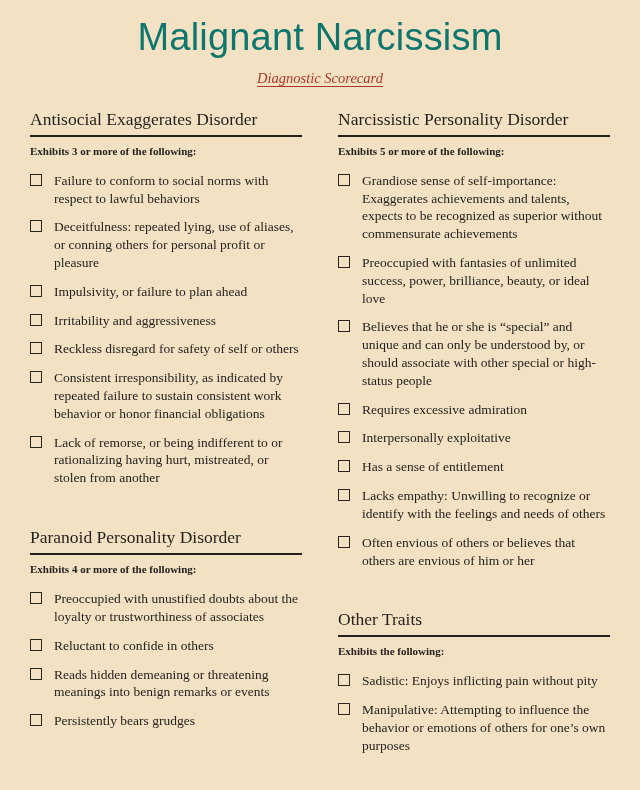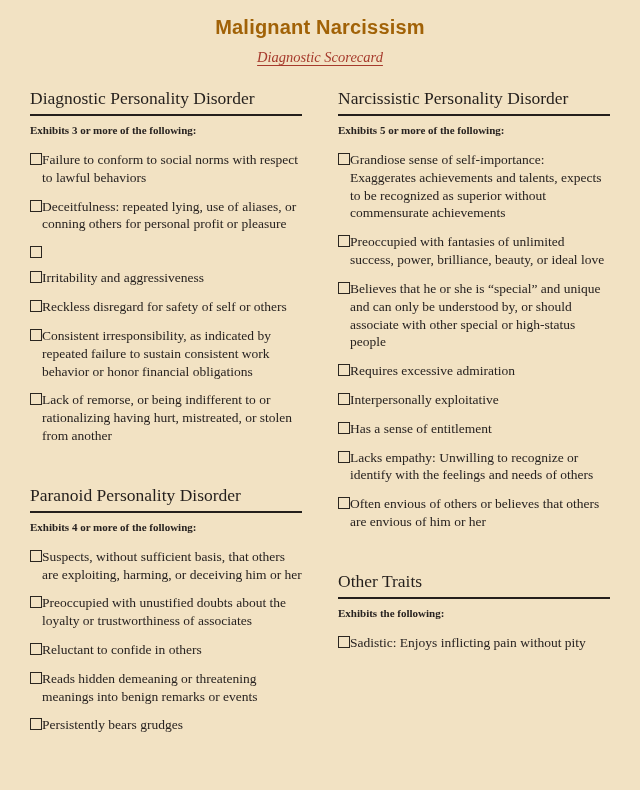--- a/index.html
+++ b/index.html
@@ -7,25 +7,25 @@
   body {
     background: #f2e2c3;
     color: #272220;
     font-family: "Liberation Serif", serif;
     overflow: hidden;
   }
   .page { padding: 16px 30px 0 30px; }
 
   .page-title {
     font-family: "Liberation Sans", sans-serif;
-    font-weight: 700;
-    font-size: 20px;
+    font-weight: 400;
+    font-size: 38px;
     letter-spacing: 0.2px;
     text-align: center;
-    color: #a16207;
+    color: #0f766e;
     line-height: 1.15;
   }
   .subtitle {
     margin-top: 9px;
     text-align: center;
   }
   .subtitle span {
     font-style: italic;
     font-size: 14.5px;
     color: #a63a2c;
@@ -56,21 +56,21 @@
   }
   .note {
     margin-top: 8px;
     font-weight: 700;
     font-size: 11px;
   }
   .items { margin-top: 15px; }
   .item {
     display: flex;
     align-items: flex-start;
-    gap: 0;
+    gap: 12px;
     margin-bottom: 11px;
   }
   .checkbox {
     flex: 0 0 auto;
     width: 12px;
     height: 12px;
     border: 1.8px solid #2b2620;
     background: transparent;
     margin-top: 2px;
     cursor: pointer;
@@ -88,34 +88,35 @@
   <h1 class="page-title">Malignant Narcissism</h1>
   <div class="subtitle">
     <span>Diagnostic Scorecard</span>
   </div>
 
   <div class="grid">
 
     <div class="col">
 
       <section class="panel">
-        <h2 class="section-title">Diagnostic Personality Disorder</h2>
+        <h2 class="section-title">Antisocial Exaggerates Disorder</h2>
         <div class="rule"></div>
         <p class="note">Exhibits 3 or more of the following:</p>
         <div class="items">
             <div class="item">
     <span class="checkbox"></span>
     <span class="item-text">Failure to conform to social norms with respect to lawful behaviors</span>
   </div>
             <div class="item">
     <span class="checkbox"></span>
     <span class="item-text">Deceitfulness: repeated lying, use of aliases, or conning others for personal profit or pleasure</span>
   </div>
             <div class="item">
     <span class="checkbox"></span>
+    <span class="item-text">Impulsivity, or failure to plan ahead</span>
   </div>
             <div class="item">
     <span class="checkbox"></span>
     <span class="item-text">Irritability and aggressiveness</span>
   </div>
             <div class="item">
     <span class="checkbox"></span>
     <span class="item-text">Reckless disregard for safety of self or others</span>
   </div>
             <div class="item">
@@ -129,24 +130,20 @@
           </div>
       </section>
 
       <section class="panel second">
         <h2 class="section-title">Paranoid Personality Disorder</h2>
         <div class="rule"></div>
         <p class="note">Exhibits 4 or more of the following:</p>
         <div class="items">
             <div class="item">
     <span class="checkbox"></span>
-    <span class="item-text">Suspects, without sufficient basis, that others are exploiting, harming, or deceiving him or her</span>
-  </div>
-            <div class="item">
-    <span class="checkbox"></span>
     <span class="item-text">Preoccupied with unustified doubts about the loyalty or trustworthiness of associates</span>
   </div>
             <div class="item">
     <span class="checkbox"></span>
     <span class="item-text">Reluctant to confide in others</span>
   </div>
             <div class="item">
     <span class="checkbox"></span>
     <span class="item-text">Reads hidden demeaning or threatening meanings into benign remarks or events</span>
   </div>
@@ -203,20 +200,24 @@
 
       <section class="panel second">
         <h2 class="section-title">Other Traits</h2>
         <div class="rule"></div>
         <p class="note">Exhibits the following:</p>
         <div class="items">
             <div class="item">
     <span class="checkbox"></span>
     <span class="item-text">Sadistic: Enjoys inflicting pain without pity</span>
   </div>
+            <div class="item">
+    <span class="checkbox"></span>
+    <span class="item-text">Manipulative: Attempting to influence the behavior or emotions of others for one’s own purposes</span>
+  </div>
           </div>
       </section>
 
     </div>
 
   </div>
 
 </div>
 
 </body></html>

